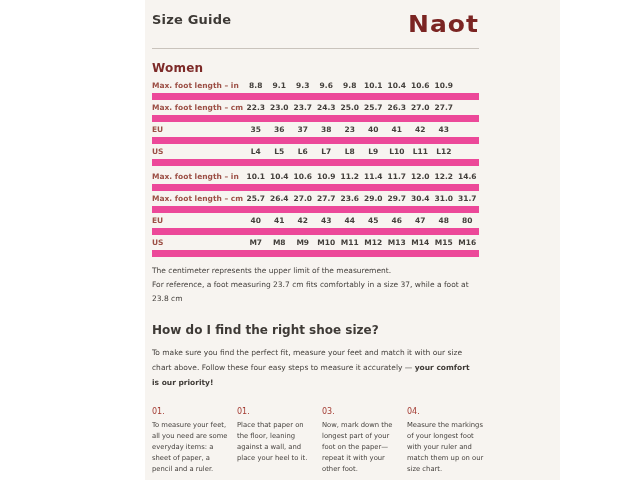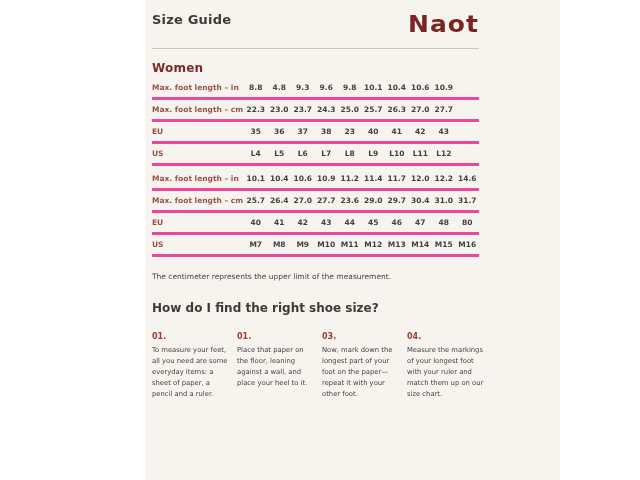--- a/index.html
+++ b/index.html
@@ -15,57 +15,57 @@
   .logo { font-size:25px; font-weight:800; color:#7b2422; letter-spacing:1px;
           transform:scaleY(.92); line-height:1; }
 
   .rule { border-bottom:1px solid #c9c3bc; margin-top:11px; }
 
   .section-h { font-size:12px; font-weight:700; color:#7d2a28; margin-top:12px;
                letter-spacing:.2px; }
 
   .size-table { margin-top:3px; }
   .srow { display:flex; align-items:center; height:22px;
-          border-bottom:3px solid #ec4899; }
+          border-bottom:7px solid #ec4899; }
   .slabel { width:92px; font-size:7.5px; font-weight:700; color:#9c4f45; }
   .scell { width:23.5px; text-align:center; font-size:7.5px; font-weight:600;
            color:#433f3b; }
 
-  .notes { margin-top:13px; }
+  .notes { margin-top:7px; }
   .note-line { font-size:7.5px; color:#433f3b; line-height:14px; }
 
   .howto-h { margin-top:17px; font-size:12px; font-weight:700; color:#3e3a36; }
   .howto-p { margin-top:8px; font-size:7.5px; color:#433f3b; line-height:15px;
              width:320px; }
   .howto-p b { color:#3e3a36; }
 
   .steps { display:flex; margin-top:17px; width:340px; }
   .step { width:85px; padding-right:8px; }
-  .step-num { font-size:8px; font-weight:700; color:#a33b32; margin-bottom:4px; }
+  .step-num { font-size:8px; font-weight:400; color:#a33b32; margin-bottom:4px; }
   .step-text { font-size:6.8px; color:#433f3b; line-height:11px; }
 </style>
 </head>
 <body>
 
 <div class="panel">
   <div class="content">
 
     <div class="header">
       <div class="page-title">Size Guide</div>
       <div class="logo">Naot</div>
     </div>
 
     <div class="rule"></div>
 
     <div class="section-h">Women</div>
     <div class="size-table">
         <div class="srow">
           <div class="slabel">Max. foot length – in</div>
           <div class="scell">8.8</div>
-          <div class="scell">4.8</div>
+          <div class="scell">9.1</div>
           <div class="scell">9.3</div>
           <div class="scell">9.6</div>
           <div class="scell">9.8</div>
           <div class="scell">10.1</div>
           <div class="scell">10.4</div>
           <div class="scell">10.6</div>
           <div class="scell">10.9</div>
           <div class="scell"></div>
         </div>
         <div class="srow">
@@ -159,23 +159,25 @@
           <div class="scell">M12</div>
           <div class="scell">M13</div>
           <div class="scell">M14</div>
           <div class="scell">M15</div>
           <div class="scell">M16</div>
         </div>
       </div>
 
     <div class="notes">
       <div class="note-line">The centimeter represents the upper limit of the measurement.</div>
+      <div class="note-line">For reference, a foot measuring 23.7 cm fits comfortably in a size 37, while a foot at 23.8 cm</div>
     </div>
 
     <div class="howto-h">How do I find the right shoe size?</div>
+    <div class="howto-p"><span>To make sure you find the perfect fit, measure your feet and match it with our size chart above. Follow these four easy steps to measure it accurately — </span><b>your comfort is our priority!</b></div>
 
     <div class="steps">
         <div class="step">
           <div class="step-num">01.</div>
           <div class="step-text">To measure your feet, all you need are some everyday items: a sheet of paper, a pencil and a ruler.</div>
         </div>
         <div class="step">
           <div class="step-num">01.</div>
           <div class="step-text">Place that paper on the floor, leaning against a wall, and place your heel to it.</div>
         </div>

